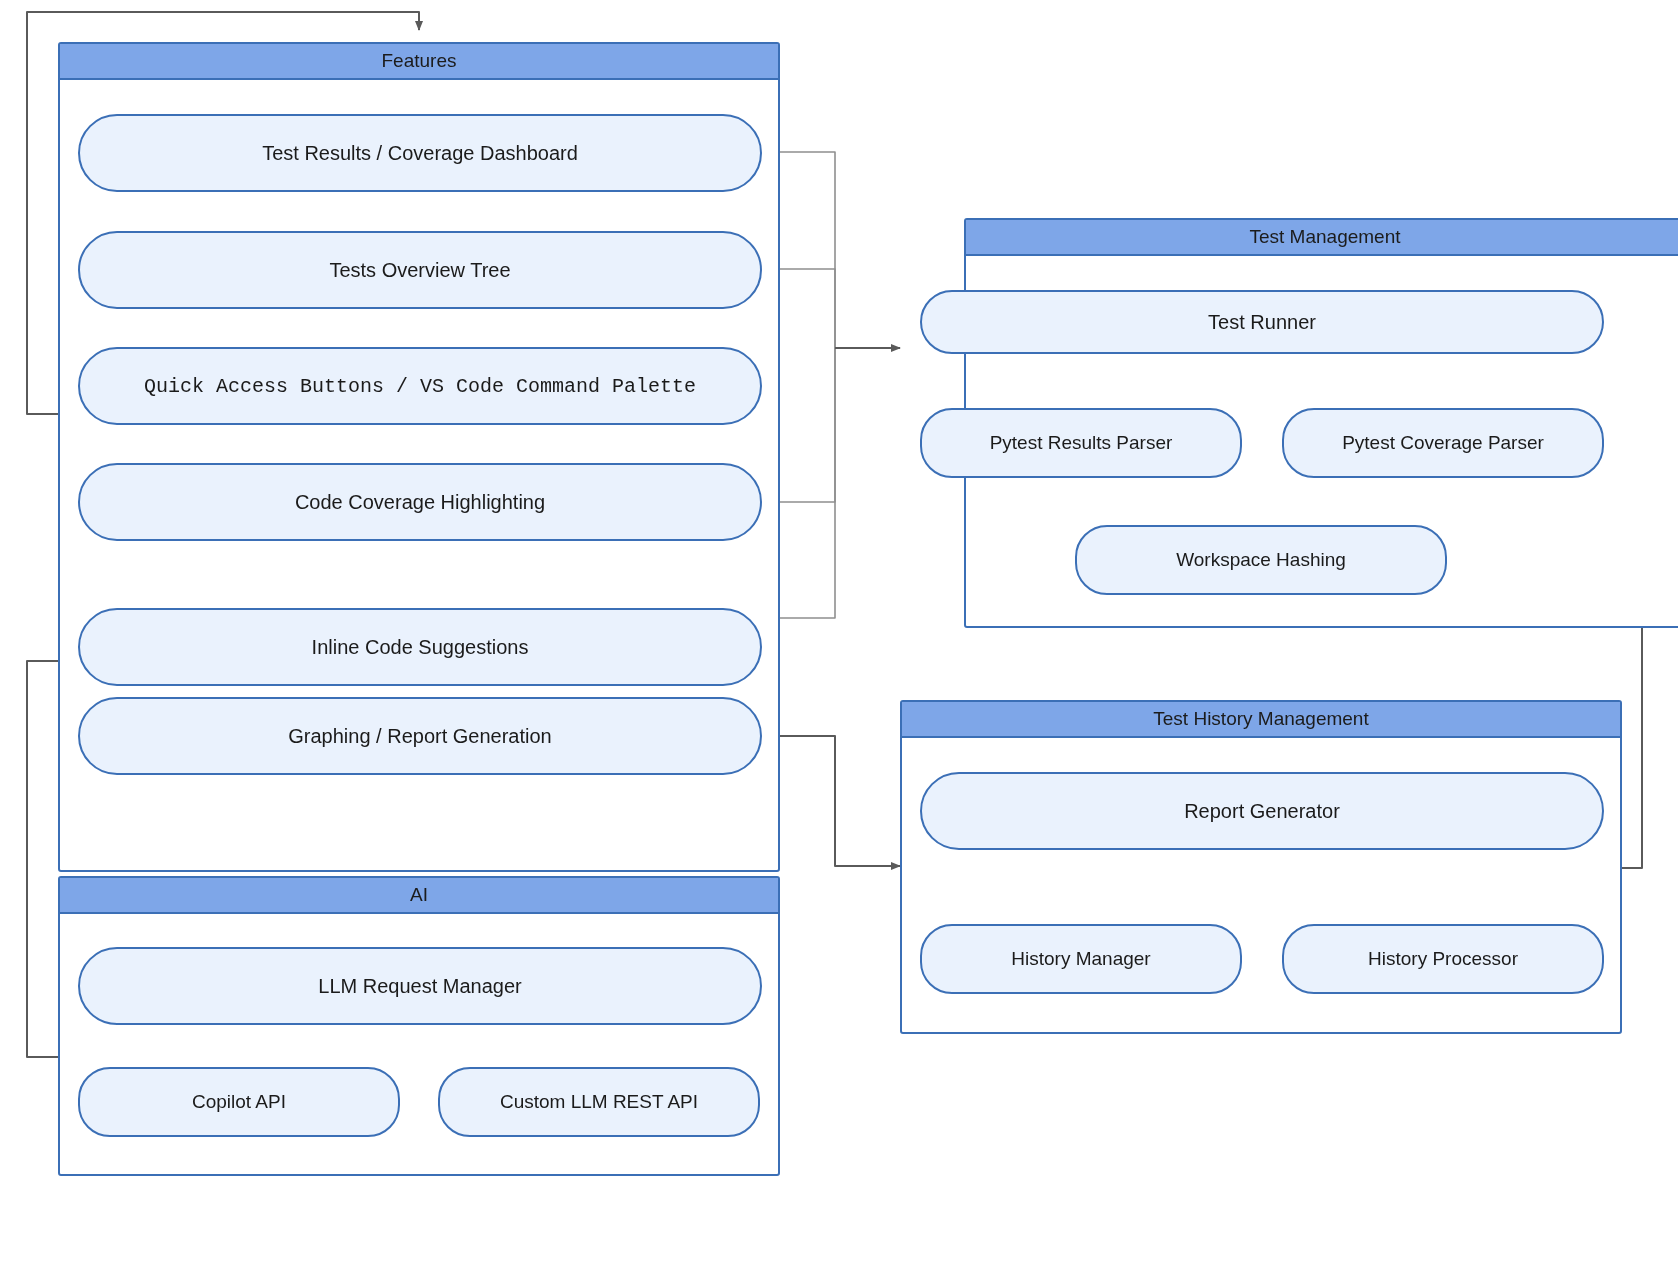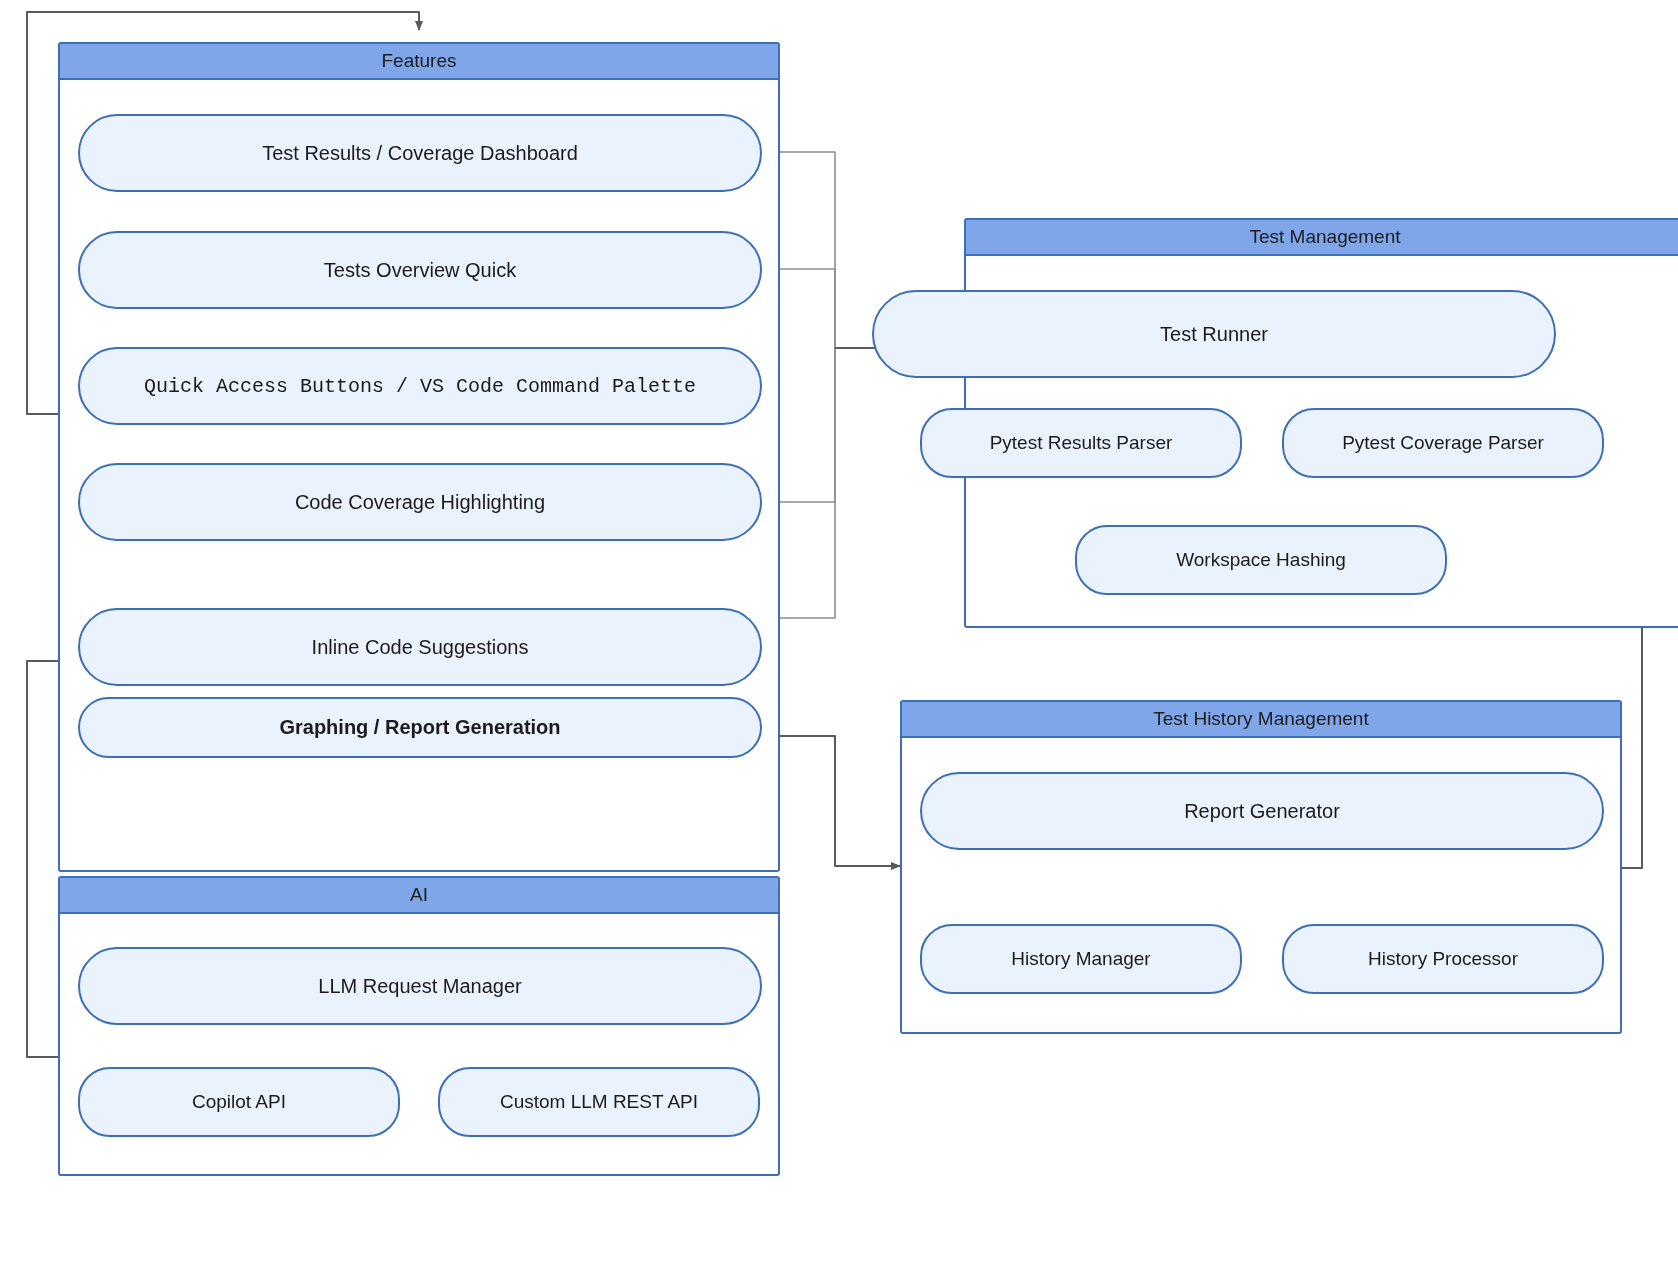--- a/index.html
+++ b/index.html
@@ -58,52 +58,52 @@
     </g>
   </svg>
 
   <div class="group" style="left:58px;top:42px;width:722px;height:830px;">
     <div class="group-header">Features</div>
   </div>
   <div class="node" style="left:78px;top:114px;width:684px;height:78px;">
     <span>Test Results / Coverage Dashboard</span>
   </div>
   <div class="node" style="left:78px;top:231px;width:684px;height:78px;">
-    <span>Tests Overview Quick</span>
+    <span>Tests Overview Tree</span>
   </div>
   <div class="node" style="left:78px;top:347px;width:684px;height:78px;font-family:Liberation Mono, monospace;">
     <span>Quick Access Buttons / VS Code Command Palette</span>
   </div>
   <div class="node" style="left:78px;top:463px;width:684px;height:78px;">
     <span>Code Coverage Highlighting</span>
   </div>
   <div class="node" style="left:78px;top:580px;width:684px;height:78px;margin-top:28px;">
     <span>Inline Code Suggestions</span>
   </div>
-  <div class="node" style="left:78px;top:697px;width:684px;height:61px;font-weight:bold;">
+  <div class="node" style="left:78px;top:697px;width:684px;height:78px;">
     <span>Graphing / Report Generation</span>
   </div>
 
   <div class="group" style="left:58px;top:876px;width:722px;height:300px;">
     <div class="group-header">AI</div>
   </div>
   <div class="node" style="left:78px;top:947px;width:684px;height:78px;">
     <span>LLM Request Manager</span>
   </div>
   <div class="node sm" style="left:78px;top:1067px;width:322px;height:70px;text-align:right;">
     <span>Copilot API</span>
   </div>
   <div class="node sm" style="left:438px;top:1067px;width:322px;height:70px;">
     <span>Custom LLM REST API</span>
   </div>
 
   <div class="group" style="left:936px;top:218px;width:722px;height:410px;margin-left:28px;">
     <div class="group-header">Test Management</div>
   </div>
-  <div class="node" style="left:872px;top:290px;width:684px;height:88px;">
+  <div class="node" style="left:920px;top:290px;width:684px;height:64px;">
     <span>Test Runner</span>
   </div>
   <div class="node sm" style="left:920px;top:408px;width:322px;height:70px;">
     <span>Pytest Results Parser</span>
   </div>
   <div class="node sm" style="left:1282px;top:408px;width:322px;height:70px;">
     <span>Pytest Coverage Parser</span>
   </div>
   <div class="node sm" style="left:1075px;top:525px;width:372px;height:70px;">
     <span>Workspace Hashing</span>

